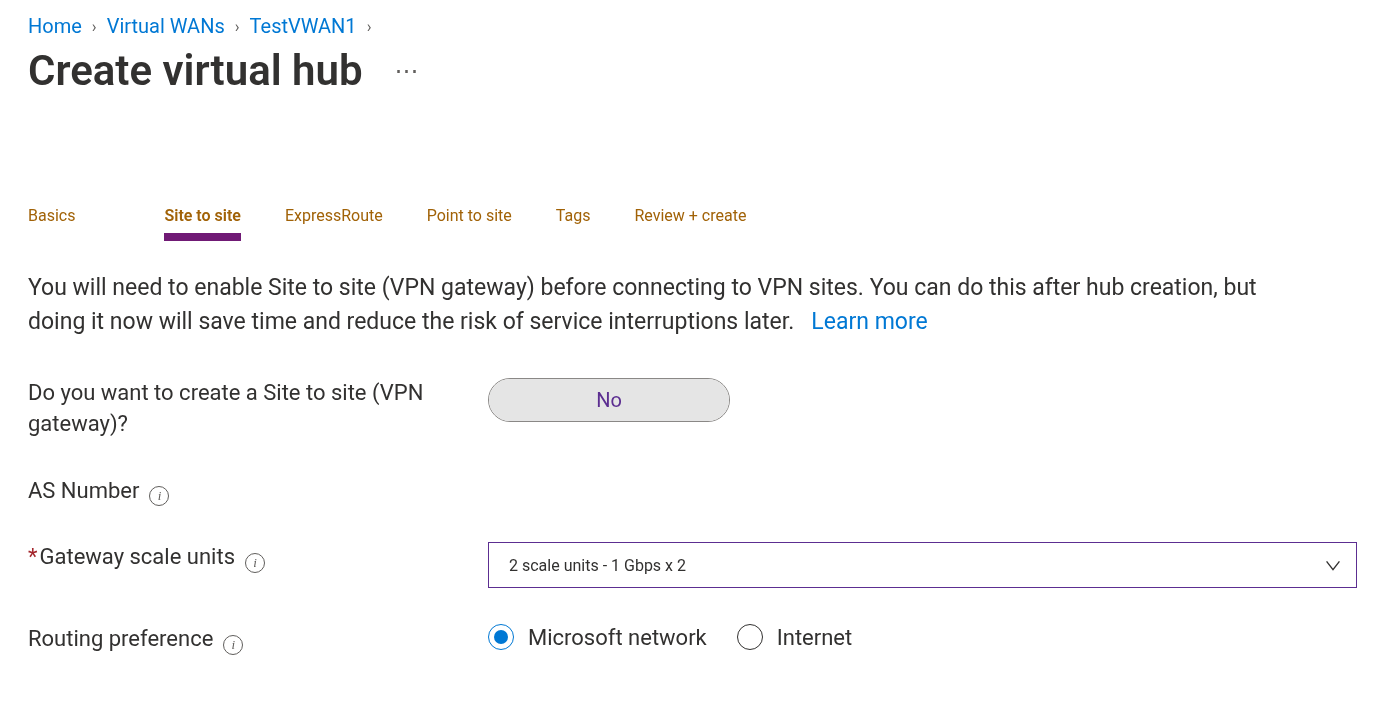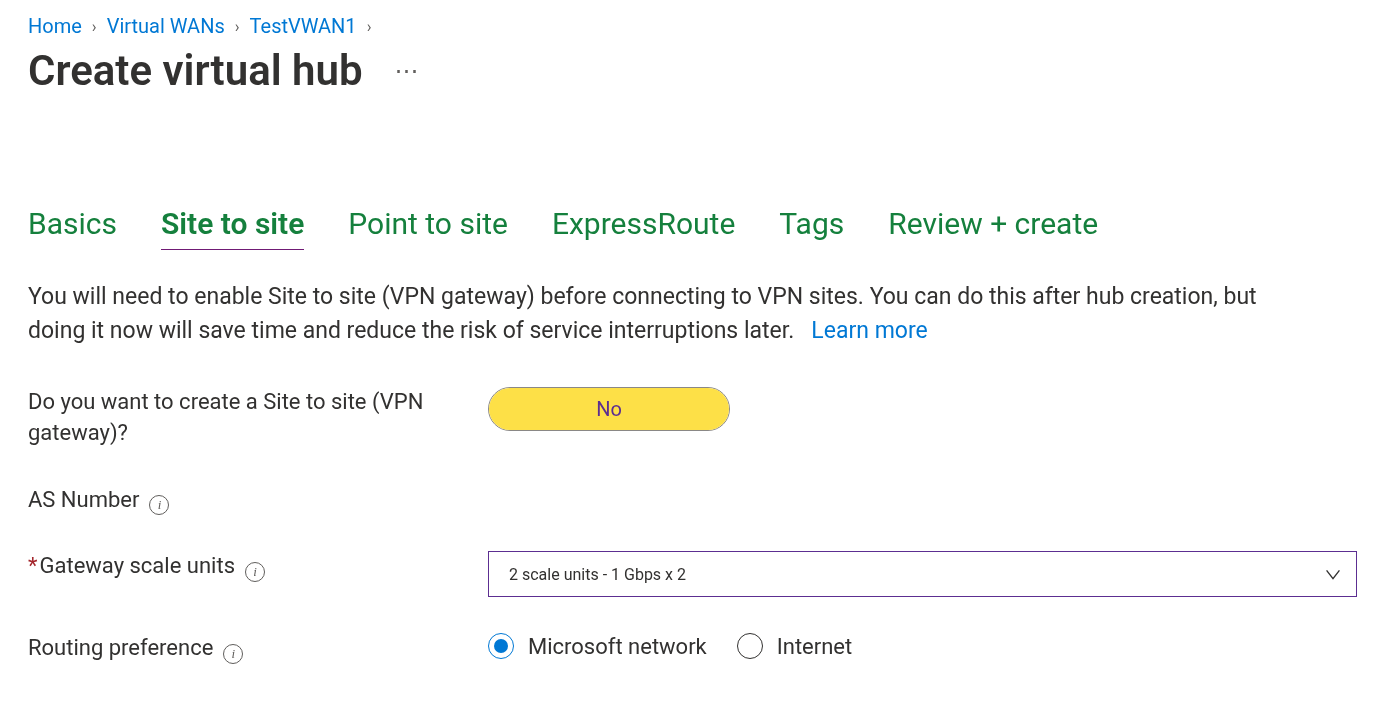--- a/index.html
+++ b/index.html
@@ -58,28 +58,29 @@
   }
 
   
   .tabs {
     display: flex;
     gap: 44px;
     margin-top: 100px;
     border-bottom: none;
   }
   .tab {
-    font-size: 30px;
-    color: #15803d;
+    font-size: 16px;
+    color: #a16207;
     padding-bottom: 8px;
     cursor: pointer;
   }
   .tab.active {
     font-weight: 600;
-    border-bottom: 1px solid #701a75;
+    border-bottom: 8px solid #701a75;
+    margin-left: 45px;
   }
 
   
   .desc {
     font-size: 23px;
     line-height: 1.45;
     margin-top: 30px;
     max-width: 1280px;
     color: #323130;
   }
@@ -137,21 +138,21 @@
     width: 240px;
   }
   .pill-opt {
     flex: 1;
     display: flex;
     align-items: center;
     justify-content: center;
     font-size: 20px;
     cursor: pointer;
     color: #5c2e91;
-    background: #fde047;
+    background: #e5e5e5;
   }
   .pill-opt.selected {
     background: #5c2e91;
     color: #fff;
     border-radius: 36px;
   }
 
   
   .ro-field {
     display: flex;
@@ -242,22 +243,22 @@
   </nav>
 
   <div class="title-row">
     <h1 class="page-title">Create virtual hub</h1>
     <span class="dots-btn">⋯</span>
   </div>
 
   <div class="tabs">
     <div class="tab">Basics</div>
     <div class="tab active">Site to site</div>
+    <div class="tab">ExpressRoute</div>
     <div class="tab">Point to site</div>
-    <div class="tab">ExpressRoute</div>
     <div class="tab">Tags</div>
     <div class="tab">Review + create</div>
   </div>
 
   <p class="desc">
     <span>You will need to enable Site to site (VPN gateway) before connecting to VPN sites. You can do this after hub creation, but doing it now will save time and reduce the risk of service interruptions later.</span>
     &nbsp;
     <a href="#">Learn more</a>
   </p>
 

